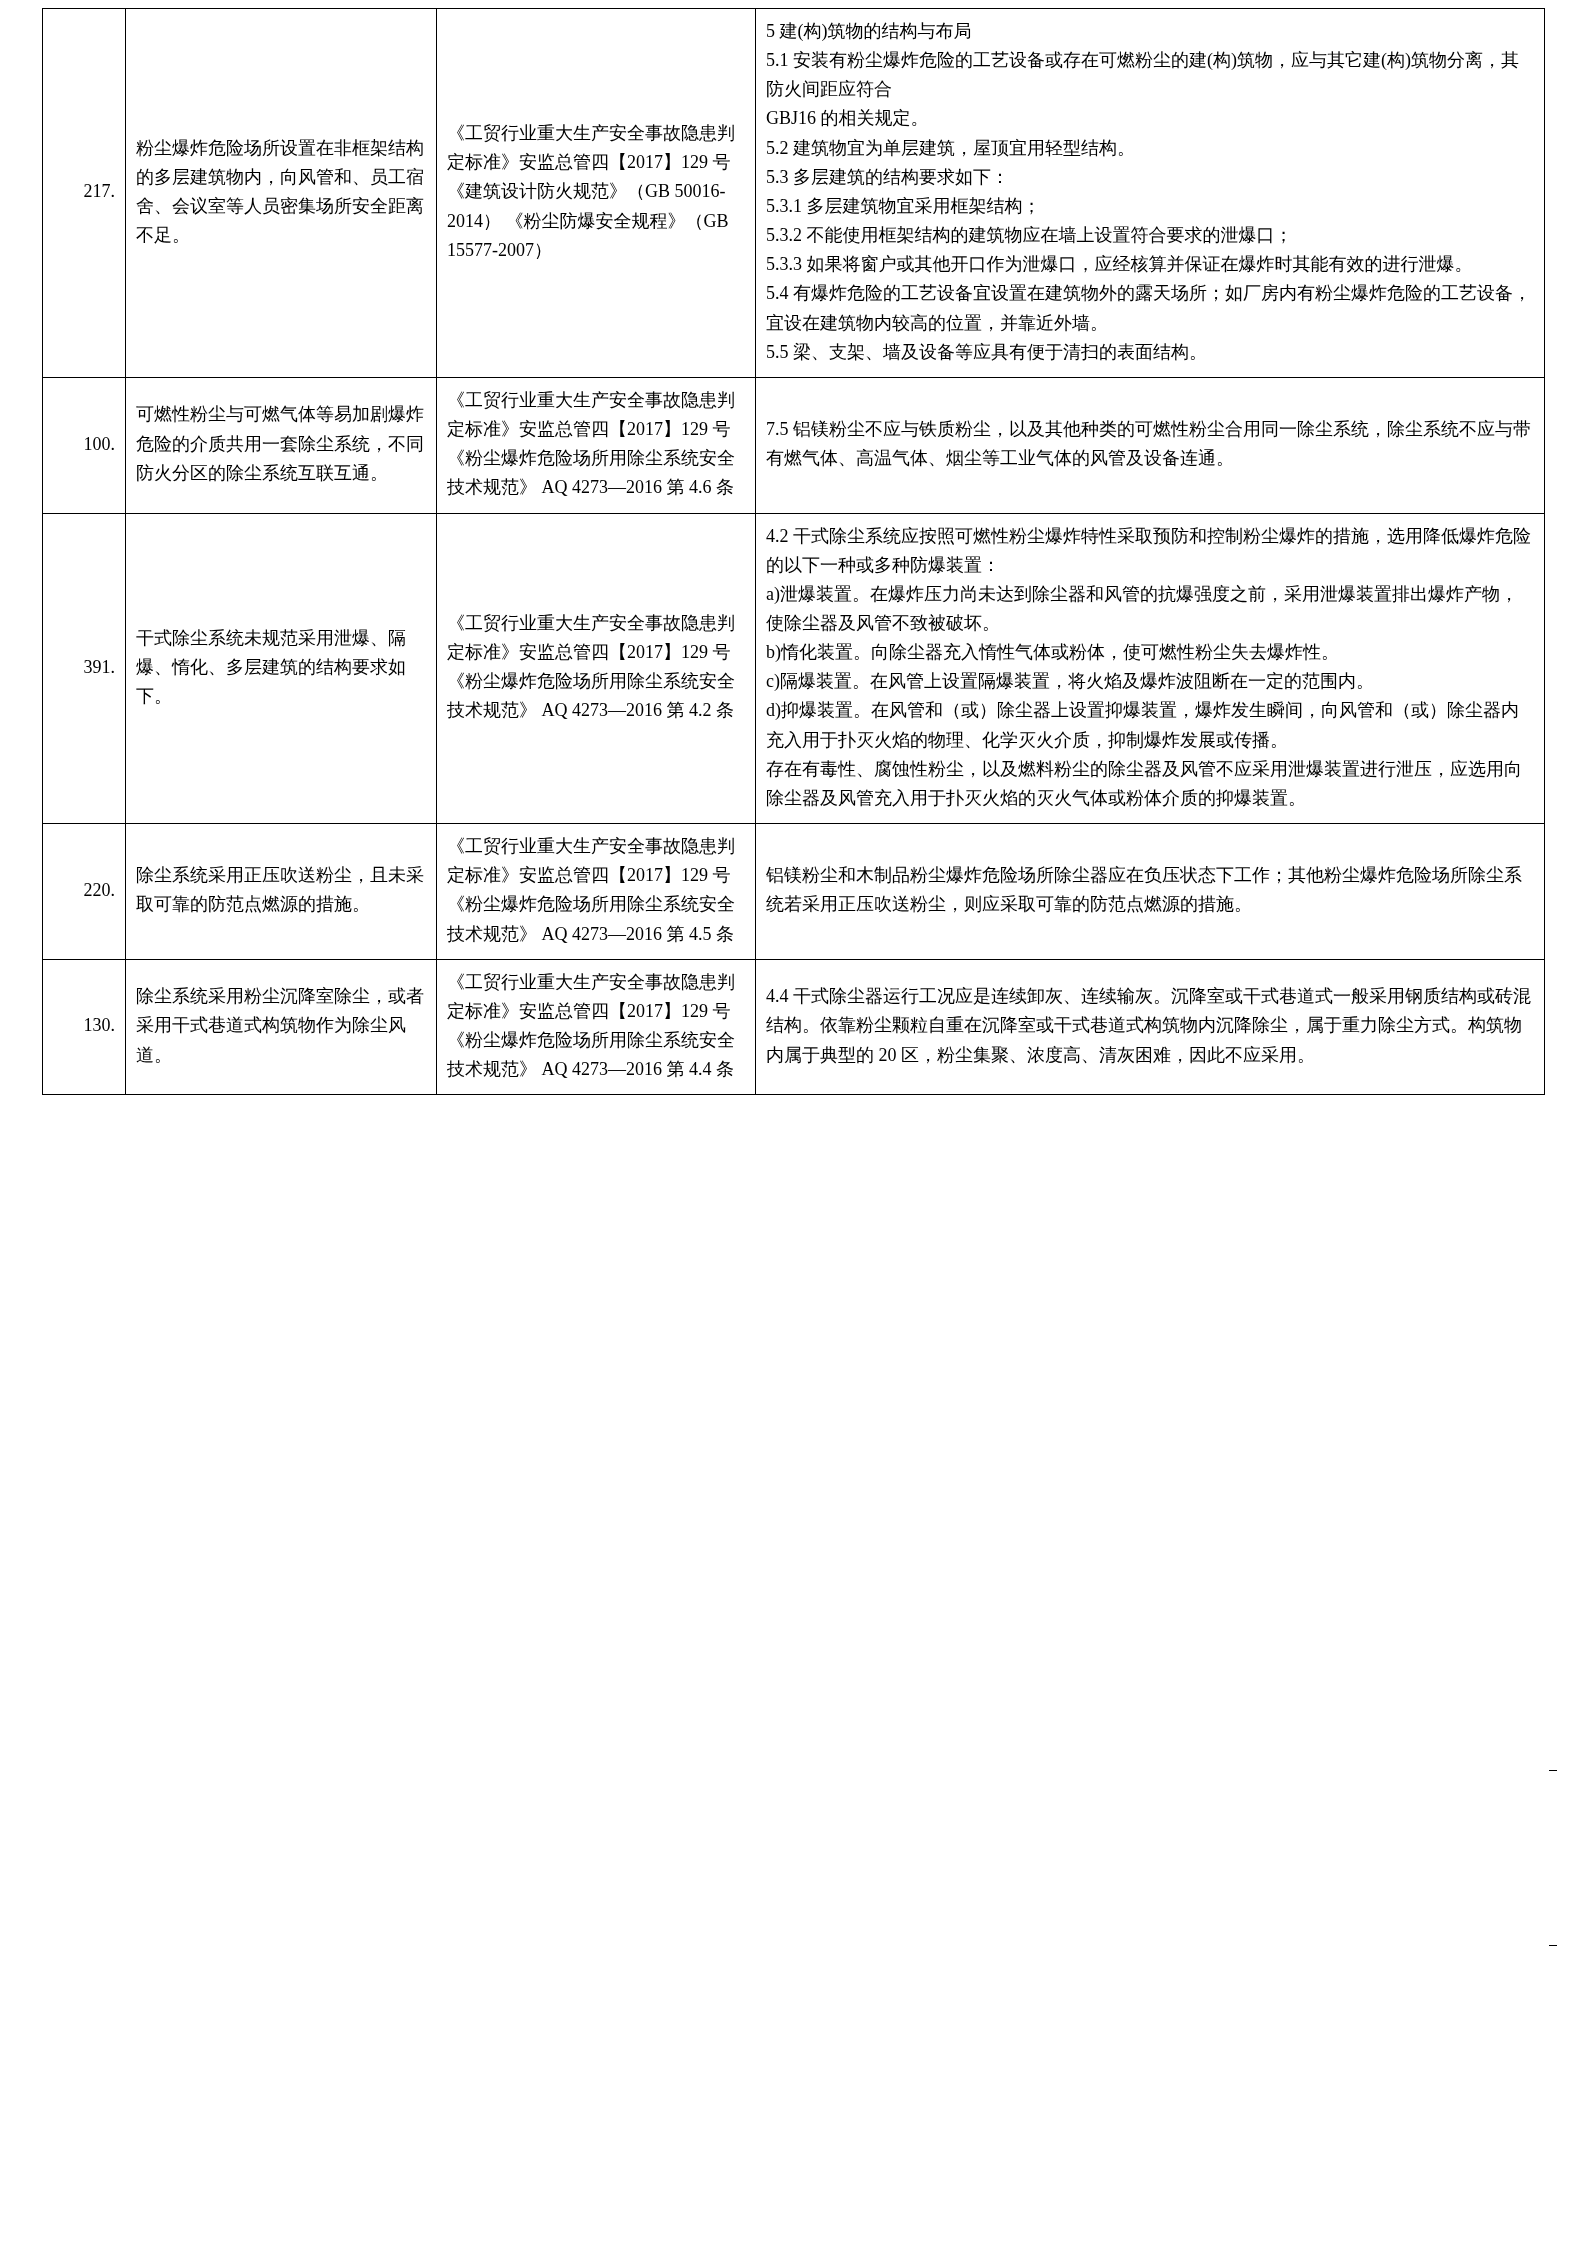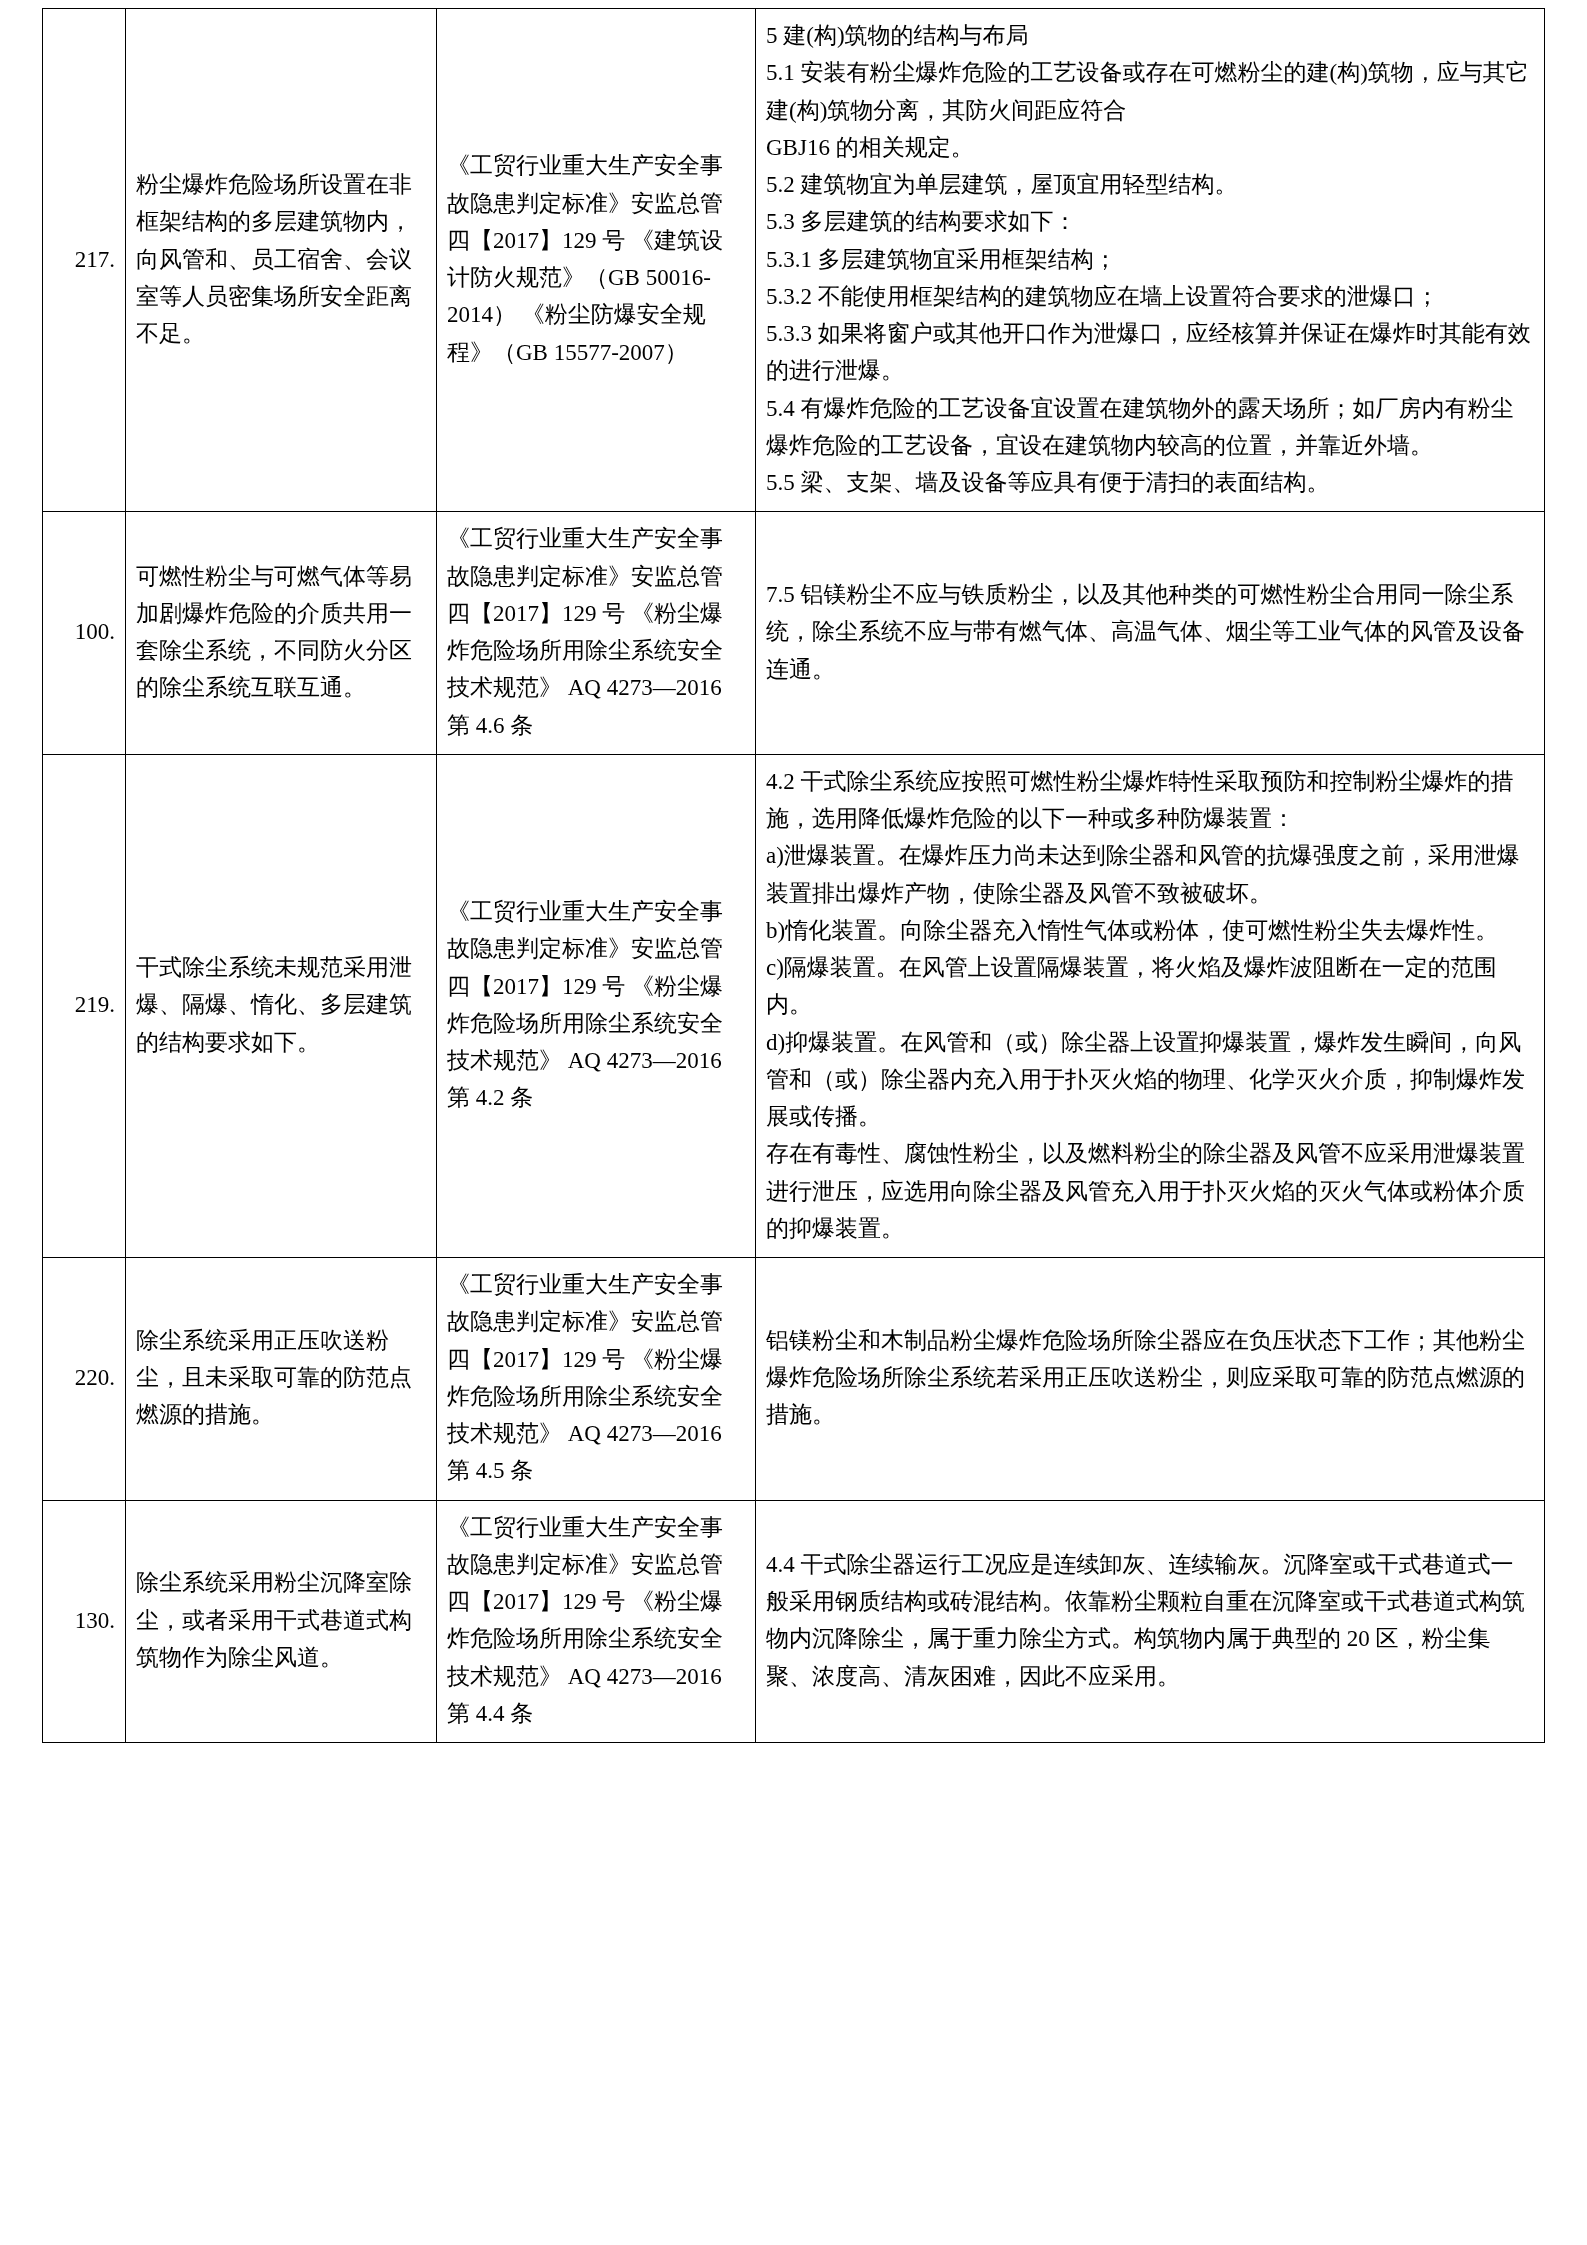--- a/index.html
+++ b/index.html
@@ -22,21 +22,21 @@
   table.doc-table {
     width: 100%;
     border-collapse: collapse;
     table-layout: fixed;
   }
   table.doc-table td {
     border: 1px solid #000000;
     vertical-align: middle;
     padding: 8px 10px 10px 10px;
     line-height: 1.62;
-    font-size: 23px;
+    font-size: 18px;
   }
   td.col-num {
     width: 62px;
     text-align: right;
     vertical-align: middle;
     font-family: "Liberation Serif", "DejaVu Serif", serif;
     font-size: 21px;
   }
   td.col-item {
     width: 290px;
@@ -102,21 +102,21 @@
       <tr>
         <td class="col-num">100.</td>
         <td class="col-item">可燃性粉尘与可燃气体等易加剧爆炸危险的介质共用一套除尘系统，不同防火分区的除尘系统互联互通。</td>
         <td class="col-basis">《工贸行业重大生产安全事故隐患判定标准》安监总管四【2017】129 号
 《粉尘爆炸危险场所用除尘系统安全技术规范》
 AQ  4273—2016 第 4.6 条</td>
         <td class="col-desc desc-block">7.5 铝镁粉尘不应与铁质粉尘，以及其他种类的可燃性粉尘合用同一除尘系统，除尘系统不应与带有燃气体、高温气体、烟尘等工业气体的风管及设备连通。</td>
       </tr>
 
       <tr>
-        <td class="col-num">219.</td>
+        <td class="col-num">391.</td>
         <td class="col-item">干式除尘系统未规范采用泄爆、隔爆、惰化、多层建筑的结构要求如下。</td>
         <td class="col-basis">《工贸行业重大生产安全事故隐患判定标准》安监总管四【2017】129 号
 《粉尘爆炸危险场所用除尘系统安全技术规范》
 AQ  4273—2016 第 4.2 条</td>
         <td class="col-desc desc-block">4.2 干式除尘系统应按照可燃性粉尘爆炸特性采取预防和控制粉尘爆炸的措施，选用降低爆炸危险的以下一种或多种防爆装置：
 a)泄爆装置。在爆炸压力尚未达到除尘器和风管的抗爆强度之前，采用泄爆装置排出爆炸产物，使除尘器及风管不致被破坏。
 b)惰化装置。向除尘器充入惰性气体或粉体，使可燃性粉尘失去爆炸性。
 c)隔爆装置。在风管上设置隔爆装置，将火焰及爆炸波阻断在一定的范围内。
 d)抑爆装置。在风管和（或）除尘器上设置抑爆装置，爆炸发生瞬间，向风管和（或）除尘器内充入用于扑灭火焰的物理、化学灭火介质，抑制爆炸发展或传播。
 存在有毒性、腐蚀性粉尘，以及燃料粉尘的除尘器及风管不应采用泄爆装置进行泄压，应选用向除尘器及风管充入用于扑灭火焰的灭火气体或粉体介质的抑爆装置。</td>

